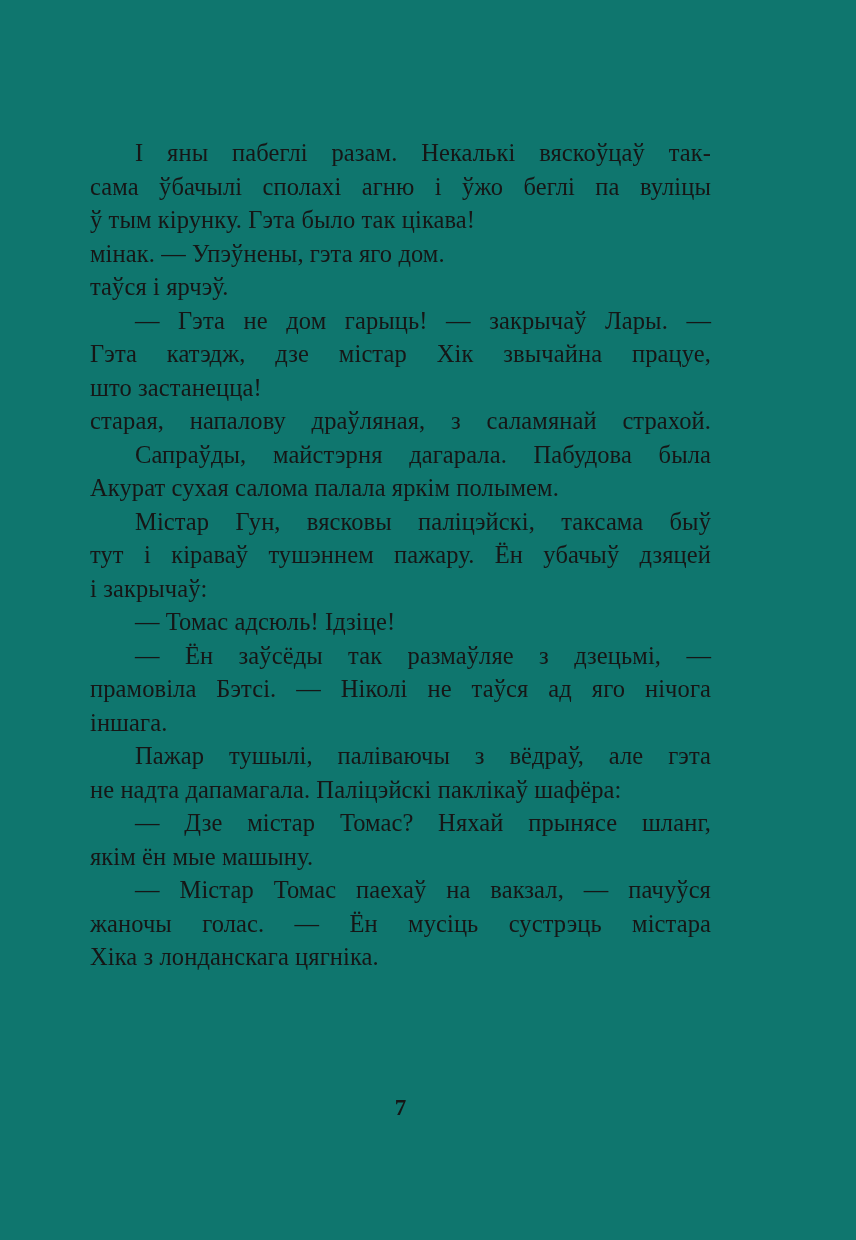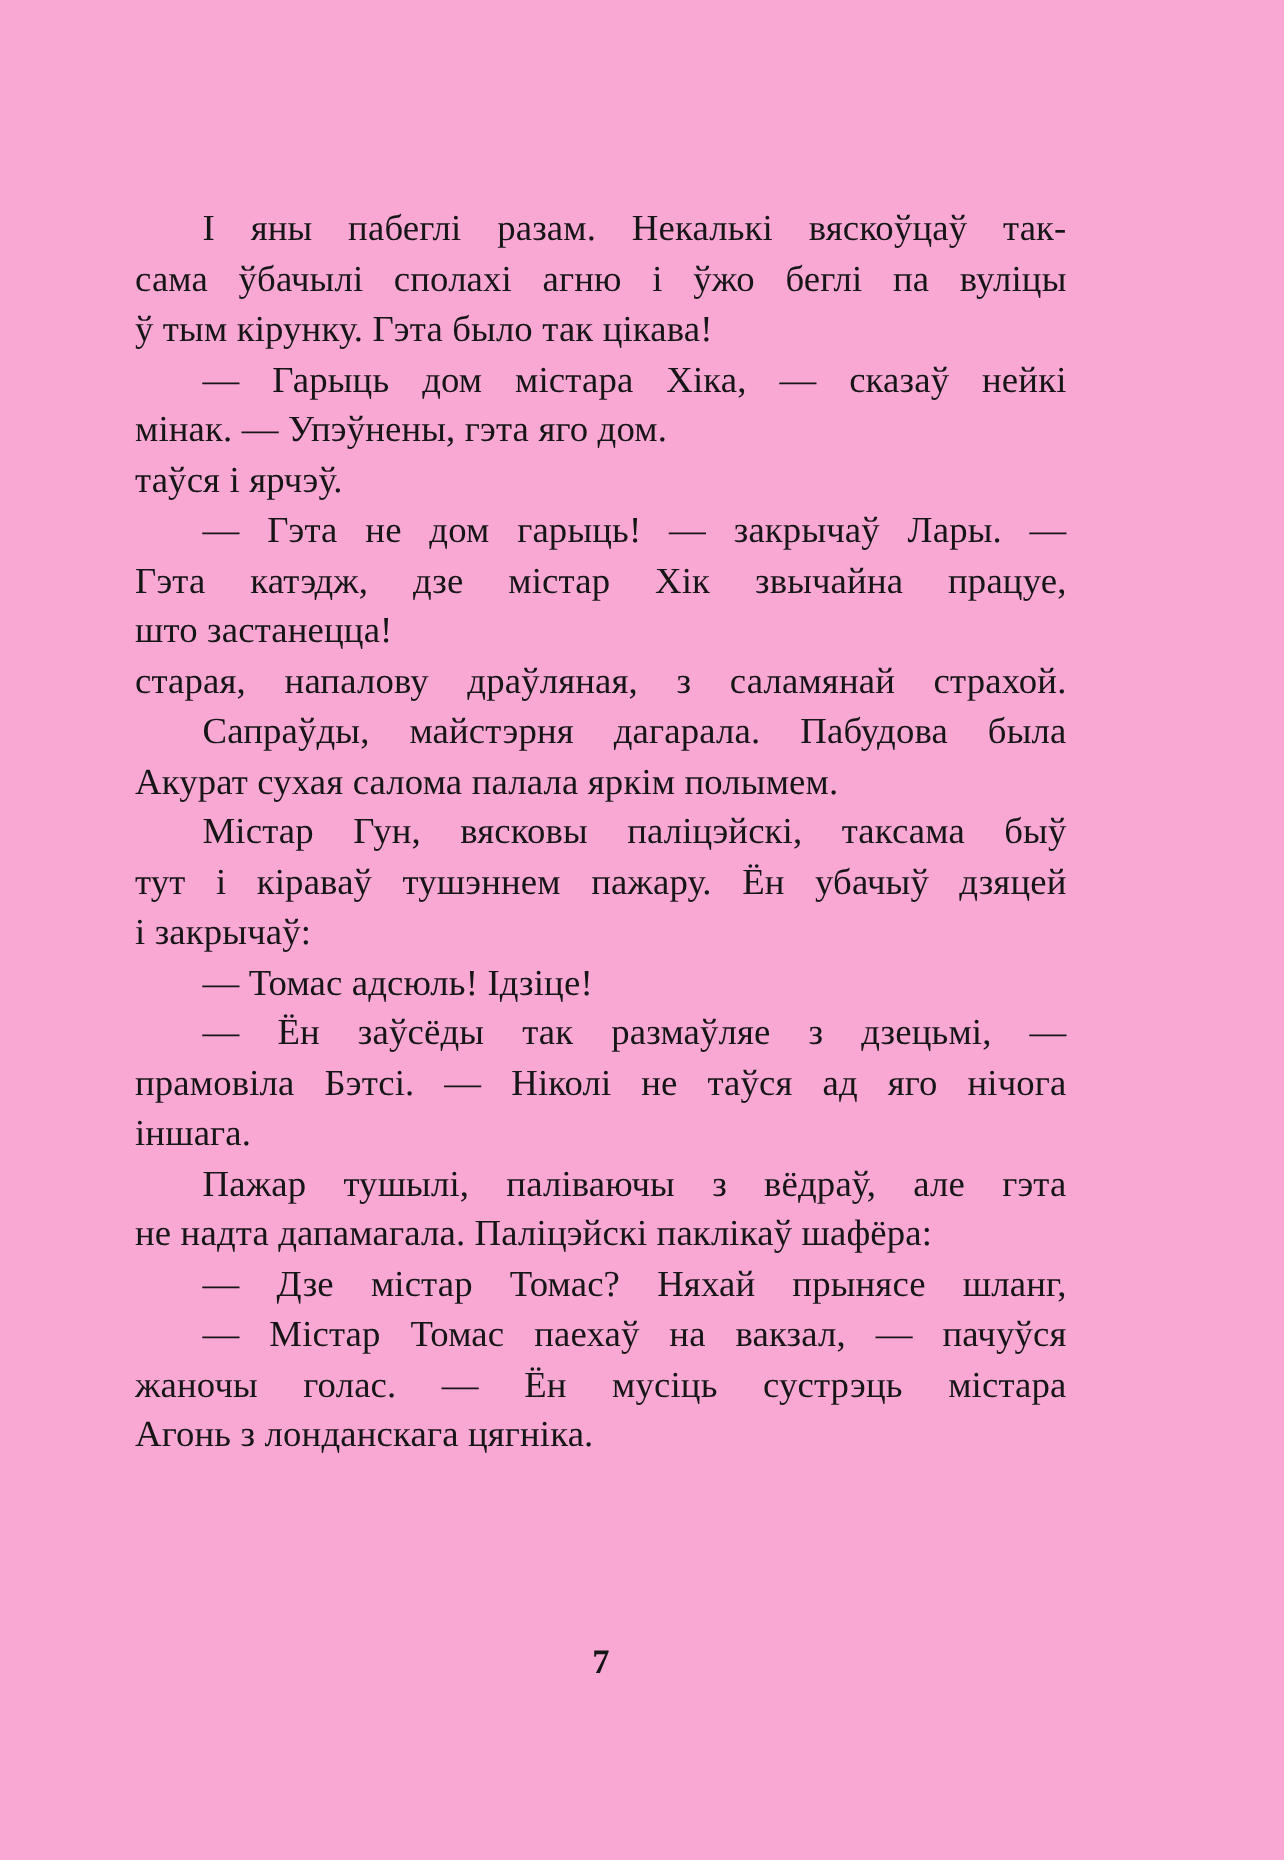--- a/index.html
+++ b/index.html
@@ -4,21 +4,21 @@
 <style>
   html, body {
     margin: 0;
     padding: 0;
     background: #ffffff;
   }
   .page {
     position: relative;
     width: 856px;
     height: 1240px;
-    background: #f9a8d4;
+    background: #0f766e;
     overflow: hidden;
     font-family: "Liberation Serif", "DejaVu Serif", serif;
     color: #161616;
   }
   .text-block {
     position: absolute;
     left: 90px;
     top: 136px;
     width: 621px;
   }
@@ -56,21 +56,20 @@
 <body>
 
 <div class="page">
   <div class="text-block">
       <div class="paragraph">
         <div class="line first">І яны пабеглі разам. Некалькі вяскоўцаў так-</div>
         <div class="line">сама ўбачылі сполахі агню і ўжо беглі па вуліцы</div>
         <div class="line last">ў тым кірунку. Гэта было так цікава!</div>
       </div>
       <div class="paragraph">
-        <div class="line first">— Гарыць дом містара Хіка, — сказаў нейкі</div>
         <div class="line last">мінак. — Упэўнены, гэта яго дом.</div>
       </div>
       <div class="paragraph">
         <div class="line last">таўся і ярчэў.</div>
       </div>
       <div class="paragraph">
         <div class="line first">— Гэта не дом гарыць! — закрычаў Лары. —</div>
         <div class="line">Гэта катэдж, дзе містар Хік звычайна працуе,</div>
         <div class="line last">што застанецца!</div>
       </div>
@@ -91,21 +90,22 @@
         <div class="line first">— Ён заўсёды так размаўляе з дзецьмі, —</div>
         <div class="line">прамовіла Бэтсі. — Ніколі не таўся ад яго нічога</div>
         <div class="line last">іншага.</div>
       </div>
       <div class="paragraph">
         <div class="line first">Пажар тушылі, паліваючы з вёдраў, але гэта</div>
         <div class="line last">не надта дапамагала. Паліцэйскі паклікаў шафёра:</div>
       </div>
       <div class="paragraph">
         <div class="line first">— Дзе містар Томас? Няхай прынясе шланг,</div>
+        <div class="line last">якім ён мые машыну.</div>
       </div>
       <div class="paragraph">
         <div class="line first">— Містар Томас паехаў на вакзал, — пачуўся</div>
         <div class="line">жаночы голас. — Ён мусіць сустрэць містара</div>
-        <div class="line last">Агонь з лонданскага цягніка.</div>
+        <div class="line last">Хіка з лонданскага цягніка.</div>
       </div>
     </div>
   <div class="page-number">7</div>
 </div>
 
 </body></html>

